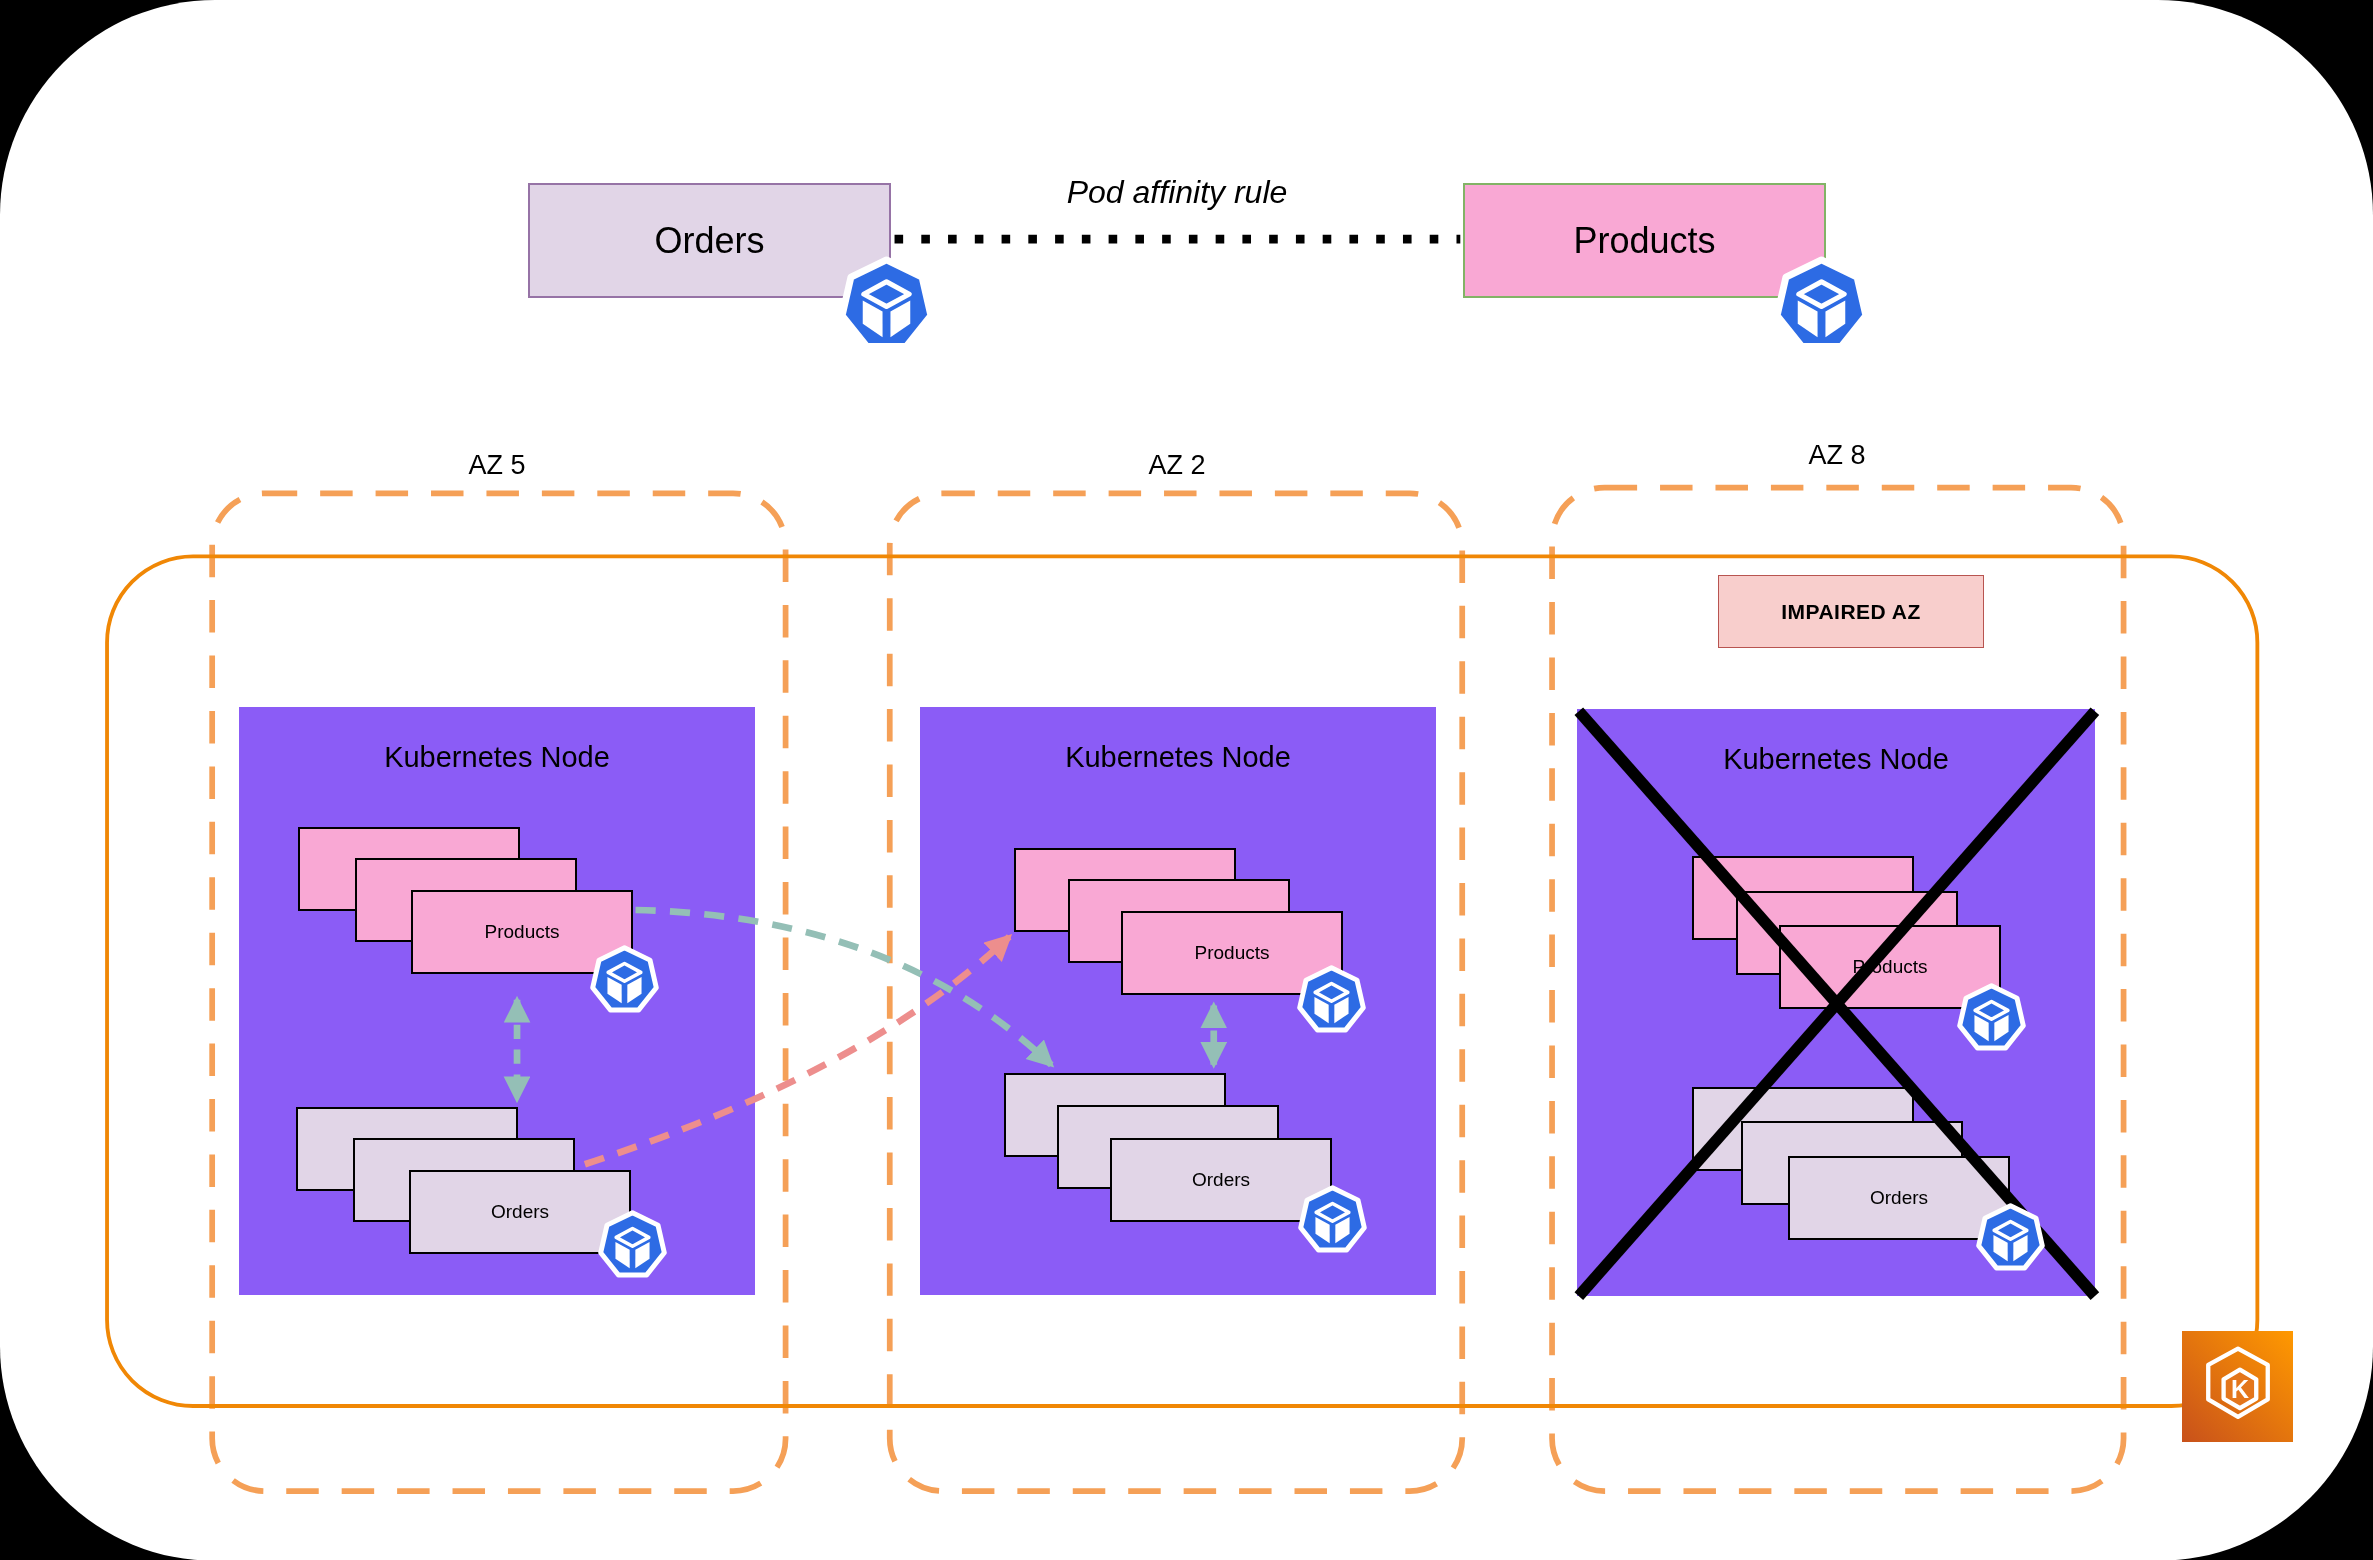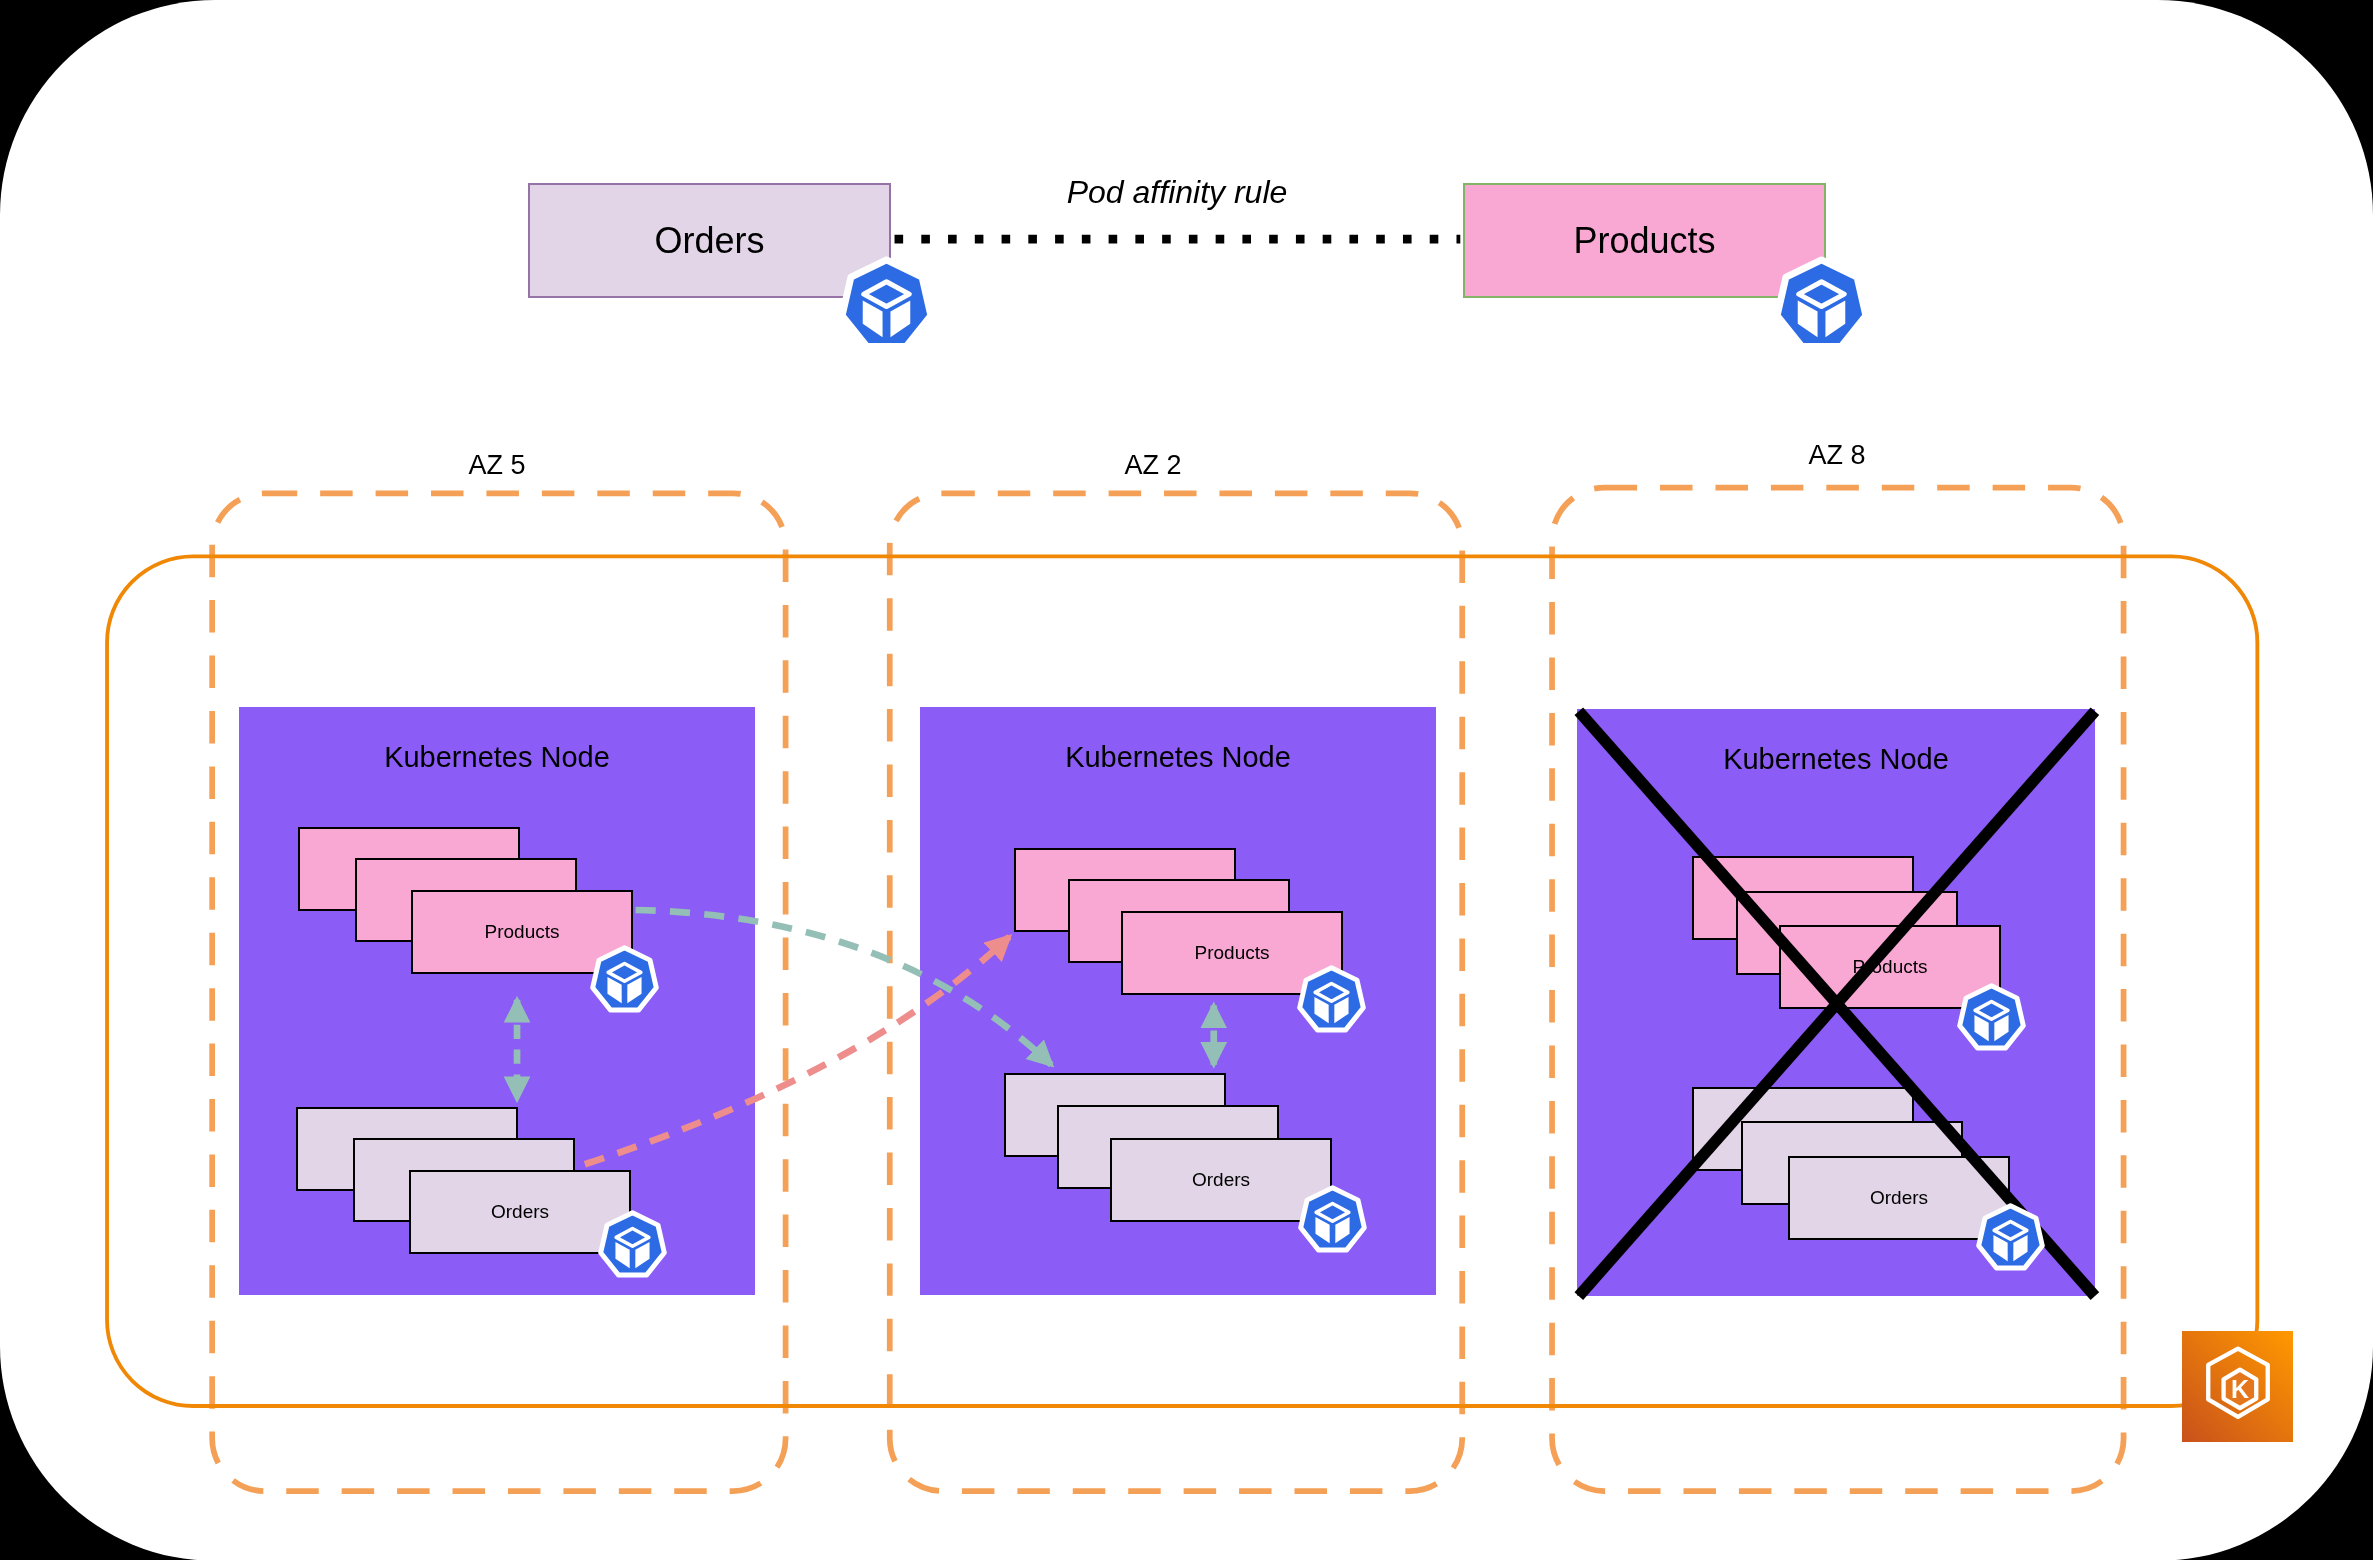--- a/index.html
+++ b/index.html
@@ -24,21 +24,21 @@
   .overlay{position:absolute;left:0;top:0;pointer-events:none;}
   .pod-icon{position:absolute;pointer-events:none;overflow:visible;}
 </style>
 </head>
 <body>
 
 <div class="stage">
   <div class="panel"></div>
 
   <div class="abs az-label" style="left:392px;top:450px;">AZ 5</div>
-  <div class="abs az-label" style="left:1048px;top:450px;">AZ 2</div>
+  <div class="abs az-label" style="left:1072px;top:450px;">AZ 2</div>
   <div class="abs az-label" style="left:1732px;top:440px;">AZ 8</div>
 
   <div class="abs node" style="left:239px;top:707px;width:516px;height:588px;">
     <div class="node-title">Kubernetes Node</div>
   </div>
   <div class="abs node" style="left:920px;top:707px;width:516px;height:588px;">
     <div class="node-title">Kubernetes Node</div>
   </div>
   <div class="abs node" style="left:1577px;top:709px;width:518px;height:587px;">
     <div class="node-title">Kubernetes Node</div>
@@ -78,20 +78,21 @@
   </div>
 
   <div class="abs top-box orders-colors flexc" style="left:528px;top:183px;">
     <span>Orders</span>
   </div>
   <div class="abs top-box products-colors flexc" style="left:1463px;top:183px;">
     <span>Products</span>
   </div>
   <div class="abs affinity-label">Pod affinity rule</div>
 
+  <div class="abs badge flexc">IMPAIRED AZ</div>
 
   <svg class="overlay" width="2373" height="1561" viewBox="0 0 2483 1633">
     <defs>
       <marker id="ah-teal" markerWidth="5" markerHeight="5" refX="3.4" refY="2" orient="auto-start-reverse" markerUnits="strokeWidth">
         <path d="M0 0 L4 2 L0 4 Z" fill="#94BFB6"></path>
       </marker>
       <marker id="ah-red" markerWidth="5" markerHeight="5" refX="3.4" refY="2" orient="auto-start-reverse" markerUnits="strokeWidth">
         <path d="M0 0 L4 2 L0 4 Z" fill="#ED8E8D"></path>
       </marker>
       <g id="pod-glyph">

